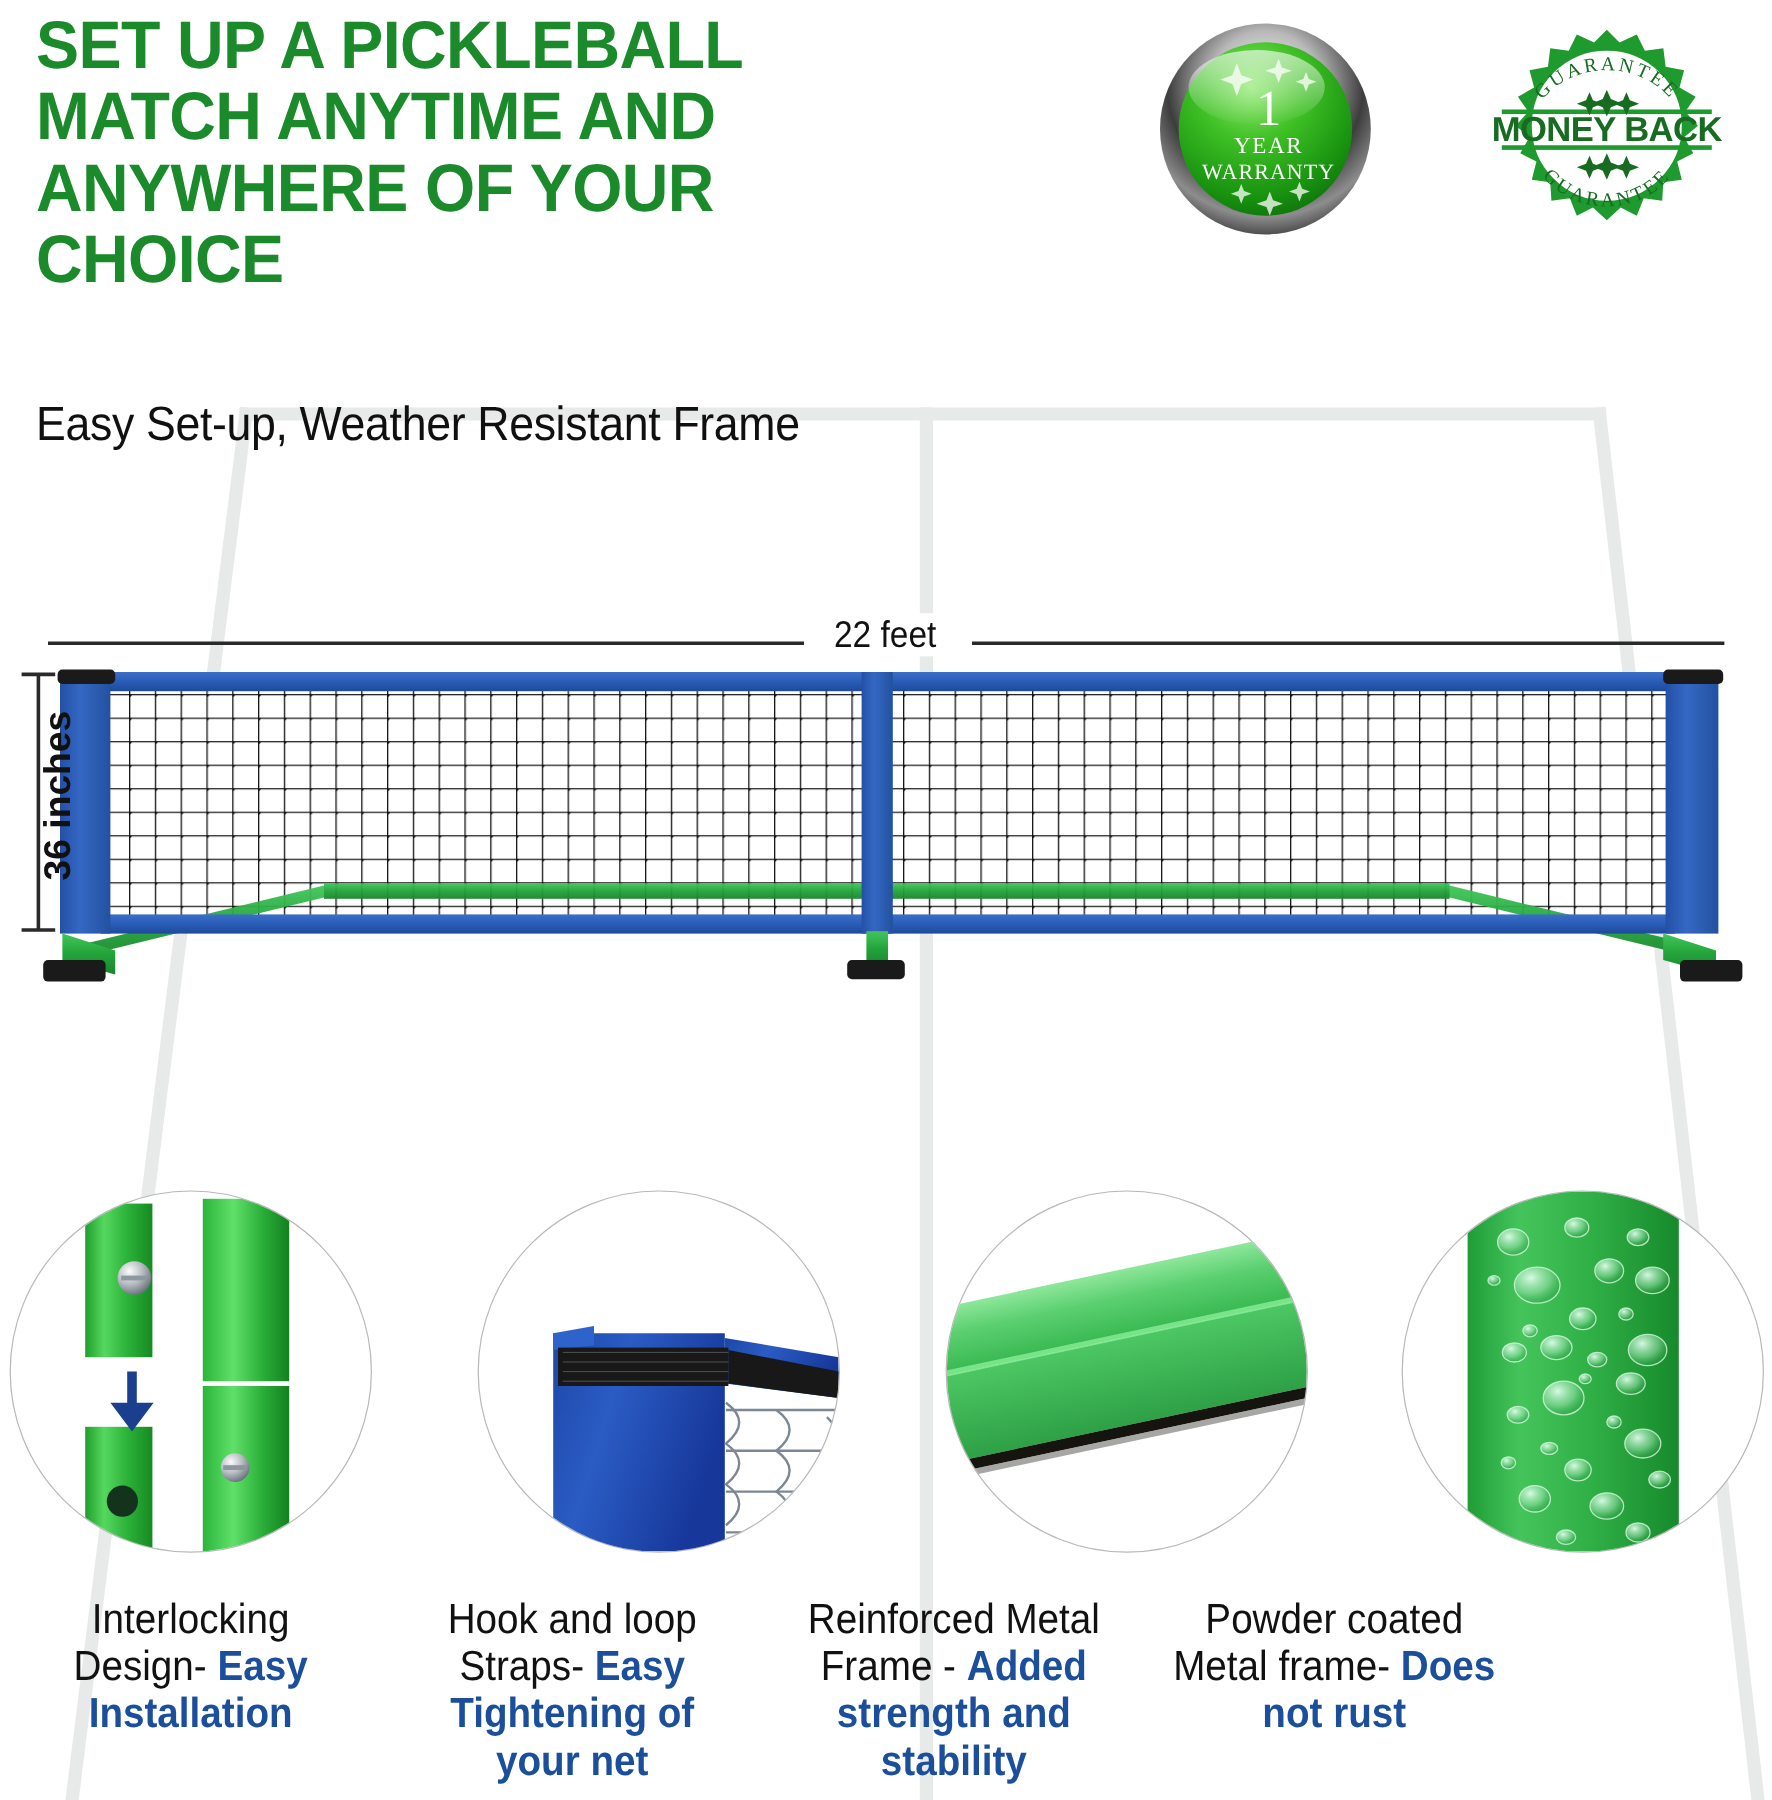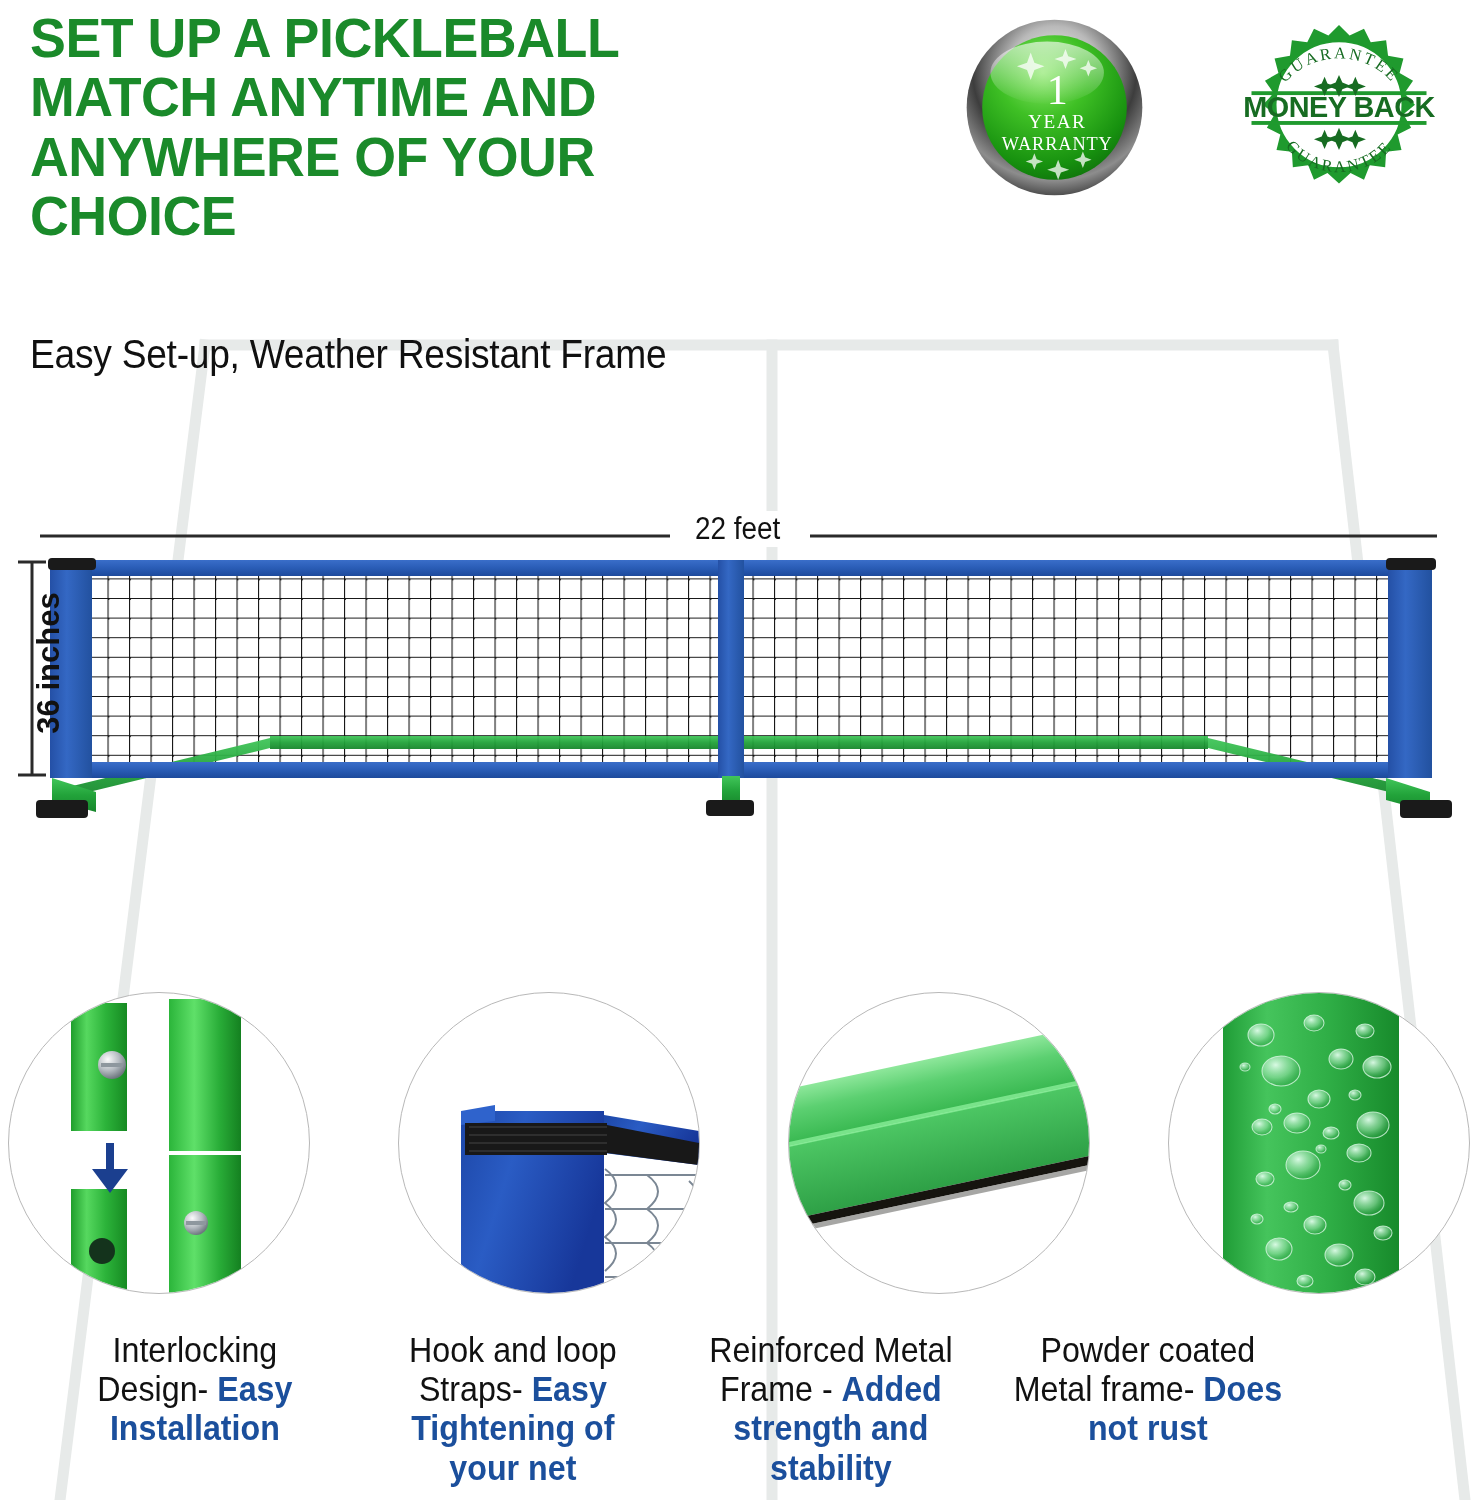--- a/index.html
+++ b/index.html
@@ -33,21 +33,21 @@
 
   
   .circles{position:absolute;left:0;top:990px;width:1477px;height:310px;z-index:4;}
   .circ{position:absolute;width:300px;height:300px;border-radius:50%;
         border:1px solid #b8b8b8;overflow:hidden;background:#fff;}
   .c1{left:8px;top:2px;} .c2{left:398px;top:2px;}
   .c3{left:788px;top:2px;} .c4{left:1168px;top:2px;}
 
   
   .captions{position:absolute;left:0;top:1330px;width:1271px;height:170px;z-index:5;
-            display:flex;margin-left:36px;}
+            display:flex;}
   .cap{flex:1 1 0;text-align:center;padding:0 8px;line-height:1.12;
        font-size:35px;color:#111;transform:scaleX(0.92);}
   .cap b{color:#1b4f9c;font-weight:bold;display:inline;}
 
   svg{display:block;}
 </style>
 </head>
 <body>
 
 <svg class="court" viewBox="0 0 1477 1500">

